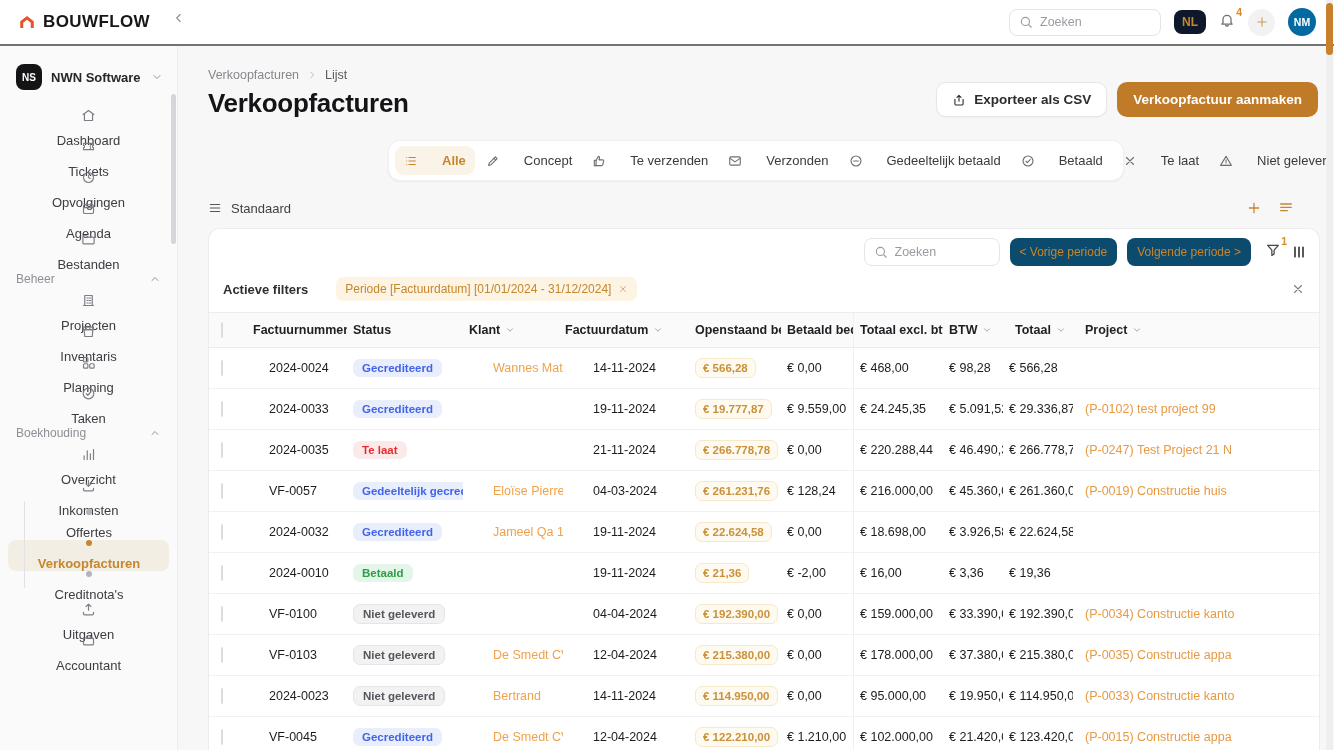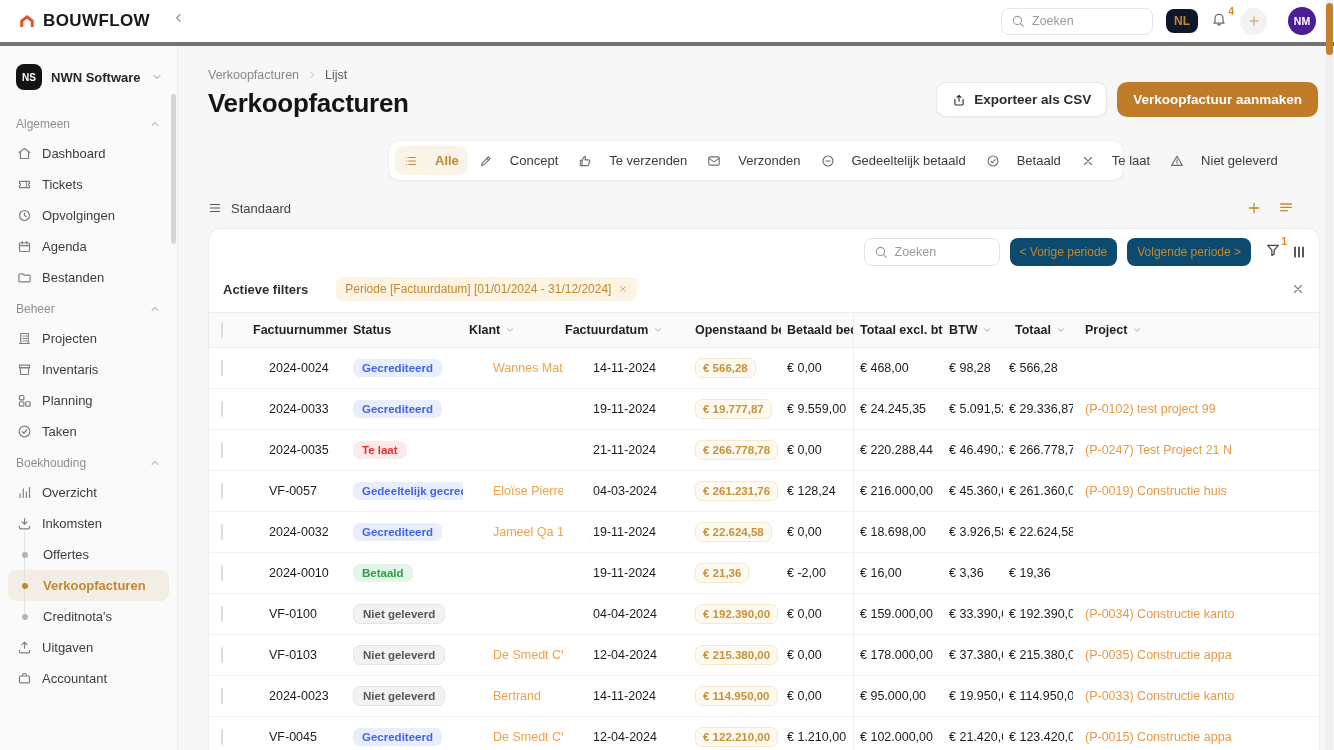--- a/index.html
+++ b/index.html
@@ -6,45 +6,45 @@
   html,body { width:1334px; height:750px; overflow:hidden; }
   body { font-family:"Liberation Sans", sans-serif; background:#f7f7f8; color:#1c1c21; position:relative; }
 
   
   [data-icon]{ display:inline-flex; align-items:center; justify-content:center; flex:none; }
   [data-icon] svg{ width:100%; height:100%; display:block; }
   .ic10{width:10px;height:10px}.ic12{width:12px;height:12px}.ic14{width:14px;height:14px}
   .ic15{width:15px;height:15px}.ic16{width:16px;height:16px}.ic18{width:18px;height:18px}
 
   
-  .topbar{ height:46px; background:#fff; border-bottom:4px solid #737373; display:flex; padding:11px 18px; position:relative; z-index:3; }
+  .topbar{ height:46px; background:#fff; border-bottom:2px solid #737373; display:flex; padding:11px 18px; position:relative; z-index:3; }
   .logo{ display:flex; align-items:center; gap:7px; }
   .logo .mark{ color:#e2552c; }
   .logo .word{ font-size:17px; font-weight:700; letter-spacing:.4px; color:#17171a; }
   .collapse{ margin-left:22px; color:#8e8e95; }
   .top-right{ margin-left:auto; display:flex; align-items:center; gap:13px; }
   .searchbox{ display:flex; align-items:center; gap:7px; width:152px; height:27px; border:1px solid #e4e4e7; border-radius:8px; padding:0 9px; background:#fff; color:#9a9aa1; }
   .searchbox input{ border:none; outline:none; width:100%; font-size:12.5px; color:#3f3f45; background:transparent; font-family:inherit; }
   .searchbox input::placeholder{ color:#9a9aa1; }
   .locale{ background:#0f172a; color:#c5862e; font-size:12px; font-weight:700; padding:5px 8px; border-radius:8px; }
   .bell{ position:relative; color:#6f6f76; }
   .bell sup{ position:absolute; top:-6px; right:-7px; color:#d98a2b; font-size:10.5px; font-weight:700; }
   .plus-btn{ width:27px; height:27px; border-radius:50%; background:#f2f2f3; display:flex; align-items:center; justify-content:center; color:#cf9c59; }
-  .avatar{ width:28px; height:28px; border-radius:50%; background:#4c1d95; color:#fff; font-size:10.5px; font-weight:700; display:flex; align-items:center; justify-content:center;margin-left:8px; }
+  .avatar{ width:28px; height:28px; border-radius:50%; background:#0369a1; color:#fff; font-size:10.5px; font-weight:700; display:flex; align-items:center; justify-content:center; }
 
   
   .shell{ display:flex; height:704px; }
   .sidebar{ width:178px; flex:none; background:#fafafa; border-right:1px solid #ececef; padding-top:10px; position:relative; overflow:hidden; }
   .sb-scroll{ position:absolute; right:1px; top:48px; width:5px; height:150px; border-radius:3px; background:#d6d6da; }
   .workspace{ display:flex; align-items:center; gap:9px; padding:8px 14px 8px 16px; margin-bottom:10px; }
   .ws-avatar{ width:26px; height:26px; border-radius:8px; background:#141417; color:#fff; font-size:10px; font-weight:700; display:flex; align-items:center; justify-content:center; }
   .ws-name{ font-size:13px; font-weight:700; color:#26262b; flex:1; }
   .ws-chev{ color:#8e8e95; }
   .sb-section{ display:flex; align-items:center; justify-content:space-between; padding:9px 16px 7px; color:#8e8e95; font-size:12px; }
-  .sb-item{ display:flex; align-items:center; gap:10px; height:31px; margin:0 8px; padding:0 9px; border-radius:8px; font-size:13px; color:#3c3c42; }
+  .sb-item{ display:flex; align-items:center; gap:10px; height:31px; margin:0 8px; padding:0 9px; border-radius:8px; font-size:13px; color:#3c3c42;flex-direction:column; }
   .sb-item .sbi{ color:#7d7d85; }
   .sb-item.active{ background:#f3eee3; color:#c5862e; font-weight:600; }
   .sb-sub{ position:relative; }
   .sb-sub .treeline{ position:absolute; left:24px; top:-8px; bottom:14px; width:1px; background:#e2e2e6; }
   .sb-item.sub{ padding-left:10px; }
   .dot{ width:6px; height:6px; border-radius:50%; background:#b4b4ba; margin:0 5px 0 4px; flex:none; position:relative; z-index:1; }
   .sb-item.active .dot{ background:#c5862e; }
 
   .main{ flex:1; position:relative; overflow:hidden; }
 
@@ -54,21 +54,21 @@
   .crumb .sep{ color:#b0b0b5; font-size:11px; }
   .crumb .leaf{ color:#5a5a60; }
   .page-title{ font-size:26px; font-weight:700; color:#141417; margin-top:6px; letter-spacing:-.3px; }
   .head-actions{ margin-left:auto; display:flex; gap:10px; margin-top:14px; }
   .btn{ display:flex; align-items:center; gap:8px; font-size:13.5px; font-weight:700; border-radius:10px; padding:9px 15px; cursor:pointer; border:1px solid transparent; font-family:inherit; }
   .btn.ghost{ background:#fff; color:#2b2b30; border-color:#e7e7ea; box-shadow:0 1px 2px rgba(0,0,0,.04); }
   .btn.primary{ background:#bf7b27; color:#fff; }
 
   
   .tabs-card{ width:736px; margin:21px auto 0; background:#fff; border:1px solid #f0f0f1; border-radius:12px; box-shadow:0 1px 2px rgba(0,0,0,.05); padding:5px 6px; display:flex; align-items:center; gap:2px; }
-  .tab{ display:flex; align-items:center; gap:17px; padding:7px 9px; border-radius:9px; font-size:13px; color:#3a3a40; white-space:nowrap; }
+  .tab{ display:flex; align-items:center; gap:24px; padding:7px 9px; border-radius:9px; font-size:13px; color:#3a3a40; white-space:nowrap; }
   .tab .ti{ color:#6e6e75; }
   .tab.active{ background:#faf4e8; color:#c5862e; font-weight:600; }
   .tab.active .ti{ color:#c5862e; }
 
   
   .view-row{ margin:19px 16px 0 30px; display:flex; align-items:center; }
   .view-left{ display:flex; align-items:center; gap:9px; font-size:13px; color:#3f3f45; }
   .view-left .vi{ color:#55555c; }
   .view-right{ margin-left:auto; display:flex; align-items:center; gap:16px; color:#c5862e; padding-right:24px; }
 
@@ -169,28 +169,20 @@
     <div class="workspace">
       <span class="ws-avatar">NS</span>
       <span class="ws-name">NWN Software</span>
       <span class="ws-chev ic12" data-icon="chevron-down-icon">
           <svg viewBox="0 0 24 24" fill="none" stroke="currentColor" stroke-width="1.9" stroke-linecap="round" stroke-linejoin="round">
             <path d="M6 9l6 6 6-6"></path>
           </svg>
         </span>
     </div>
     <div id="sidebar-sections">
-        <div class="sb-section">
-          <span>Algemeen</span>
-          <span class="ic12" data-icon="chevron-up-icon">
-            <svg viewBox="0 0 24 24" fill="none" stroke="currentColor" stroke-width="1.9" stroke-linecap="round" stroke-linejoin="round">
-              <path d="M6 15l6-6 6 6"></path>
-            </svg>
-          </span>
-        </div>
         <div class="sb-item">
           <span class="ic15 sbi" data-icon="home-icon">
             <svg viewBox="0 0 24 24" fill="none" stroke="currentColor" stroke-width="1.9" stroke-linecap="round" stroke-linejoin="round">
               <path d="M3.5 10.5L12 4l8.5 6.5"></path>
               <path d="M5.5 9.5V20h13V9.5"></path>
             </svg>
           </span>
           <span>Dashboard</span>
         </div>
         <div class="sb-item">

